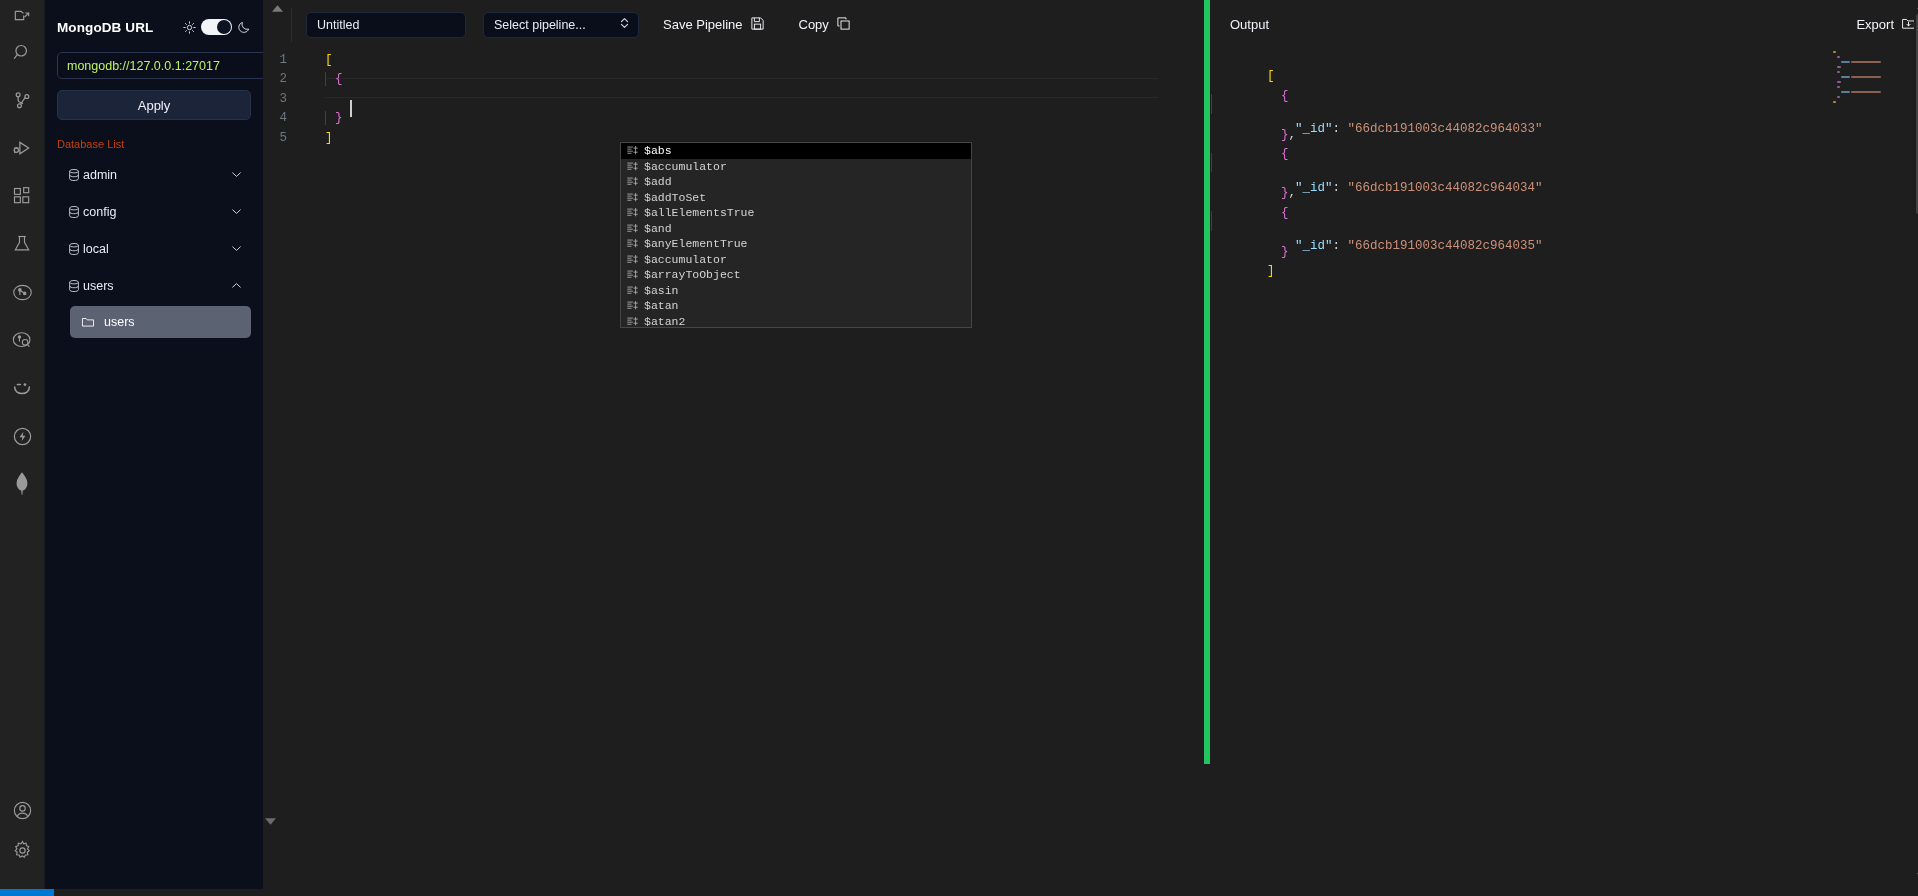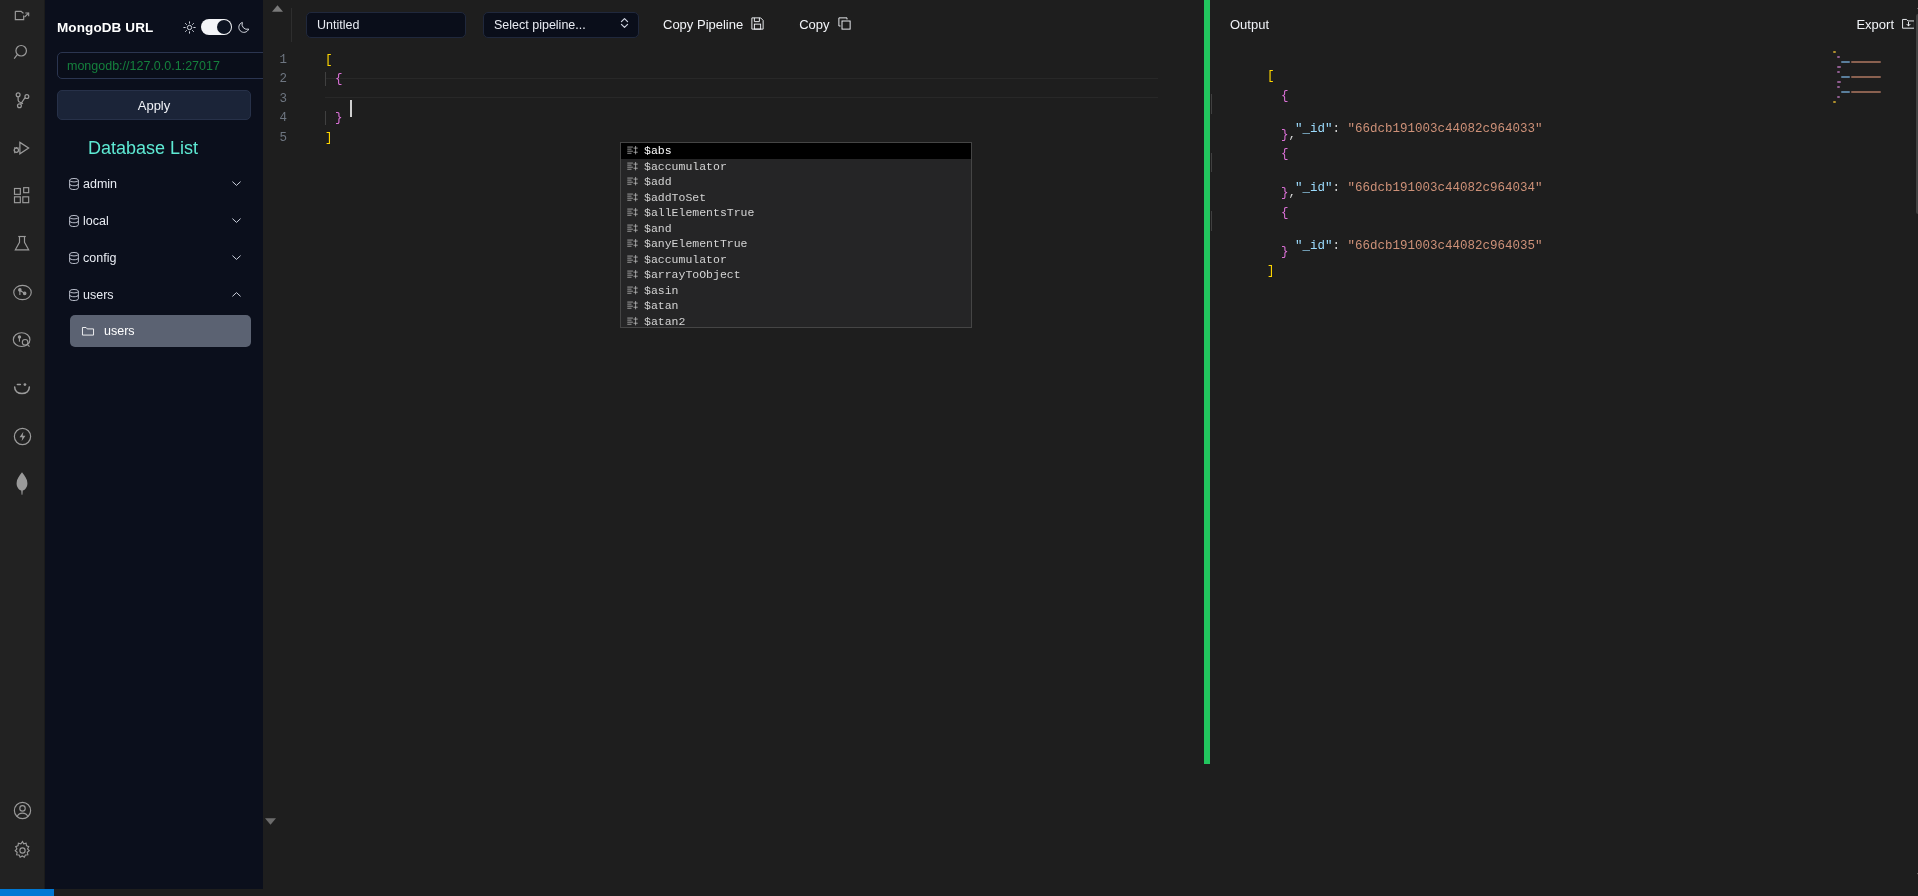--- a/index.html
+++ b/index.html
@@ -44,33 +44,33 @@
     width:31px; height:16px; border-radius:10px; background:#f3f4f7;
     position:relative; flex:0 0 auto;
   }
   #theme-toggle::after{
     content:""; position:absolute; right:1px; top:1px;
     width:14px; height:14px; border-radius:50%; background:#0c1322;
   }
   #url-input{
     width:214px; height:27px; border-radius:5px;
     background:#0a0e1a; border:1px solid #2b3550;
-    color:#15803d; font-size:12.5px; padding:0 9px;
+    color:#bef264; font-size:12.5px; padding:0 9px;
     font-family:"Liberation Sans", sans-serif;
     display:block;
   }
   #apply-button{
     width:194px; height:30px; margin-top:11px;
     background:#1b2438; border:1px solid #273149; border-radius:5px;
     color:#f0f2f7; font-size:13px; cursor:pointer;
     font-family:"Liberation Sans", sans-serif;
   }
   #db-list-title{
     margin-top:18px; margin-bottom:6px;
-    font-size:18px; color:#5eead4; font-weight:normal;margin-left:31px;
+    font-size:11px; color:#c2410c; font-weight:normal;
   }
   .db-row{
     height:37px; display:flex; align-items:center; gap:2px;
     padding:0 8px 0 10px; cursor:pointer; border-radius:4px;
   }
   .db-row .db-label{ font-size:12.5px; color:#e9ecf3; flex:1 1 auto;}
   .db-ic{ color:#cfd4e0; display:flex; }
   .chev{ color:#cfd4e0; display:flex; }
   .coll-row{
     height:32px; margin:2px 0 0 13px; width:181px;
@@ -371,36 +371,36 @@
       </span>
     </div>
     <div class="db-row">
       <span class="db-ic">
         <svg width="14" height="14" viewBox="0 0 24 24" fill="none" stroke="currentColor" stroke-width="1.5">
           <ellipse cx="12" cy="5.5" rx="7.5" ry="3"></ellipse>
           <path d="M4.5 5.5v13c0 1.7 3.4 3 7.5 3s7.5-1.3 7.5-3v-13"></path>
           <path d="M4.5 12c0 1.7 3.4 3 7.5 3s7.5-1.3 7.5-3"></path>
         </svg>
       </span>
-      <span class="db-label">local</span>
+      <span class="db-label">config</span>
       <span class="chev">
         <svg width="13" height="13" viewBox="0 0 24 24" fill="none" stroke="currentColor" stroke-width="1.8">
             <path d="M5 9l7 6.5L19 9" stroke-linecap="round"></path>
           </svg>
       </span>
     </div>
     <div class="db-row">
       <span class="db-ic">
         <svg width="14" height="14" viewBox="0 0 24 24" fill="none" stroke="currentColor" stroke-width="1.5">
           <ellipse cx="12" cy="5.5" rx="7.5" ry="3"></ellipse>
           <path d="M4.5 5.5v13c0 1.7 3.4 3 7.5 3s7.5-1.3 7.5-3v-13"></path>
           <path d="M4.5 12c0 1.7 3.4 3 7.5 3s7.5-1.3 7.5-3"></path>
         </svg>
       </span>
-      <span class="db-label">config</span>
+      <span class="db-label">local</span>
       <span class="chev">
         <svg width="13" height="13" viewBox="0 0 24 24" fill="none" stroke="currentColor" stroke-width="1.8">
             <path d="M5 9l7 6.5L19 9" stroke-linecap="round"></path>
           </svg>
       </span>
     </div>
     <div class="db-row">
       <span class="db-ic">
         <svg width="14" height="14" viewBox="0 0 24 24" fill="none" stroke="currentColor" stroke-width="1.5">
           <ellipse cx="12" cy="5.5" rx="7.5" ry="3"></ellipse>
@@ -442,21 +442,21 @@
     <div id="pipeline-select">
       <span class="sel-text">Select pipeline...</span>
       <span>
         <svg width="11" height="14" viewBox="0 0 12 16" fill="none" stroke="#cfd4e0" stroke-width="1.4">
           <path d="M2.5 6.5L6 3l3.5 3.5M2.5 9.5L6 13l3.5-3.5" stroke-linecap="round" stroke-linejoin="round"></path>
         </svg>
       </span>
     </div>
 
     <div class="tb-btn" id="save-pipeline-button">
-      <span>Copy Pipeline</span>
+      <span>Save Pipeline</span>
       <span>
         <svg width="15" height="15" viewBox="0 0 24 24" fill="none" stroke="currentColor" stroke-width="1.5">
           <path d="M3 3h14l4 4v14H3z"></path>
             <path d="M7 3v6h8V3"></path>
             <rect x="7" y="13" width="10" height="8"></rect>
         </svg>
       </span>
     </div>
 
     <div class="tb-btn" id="copy-button">

